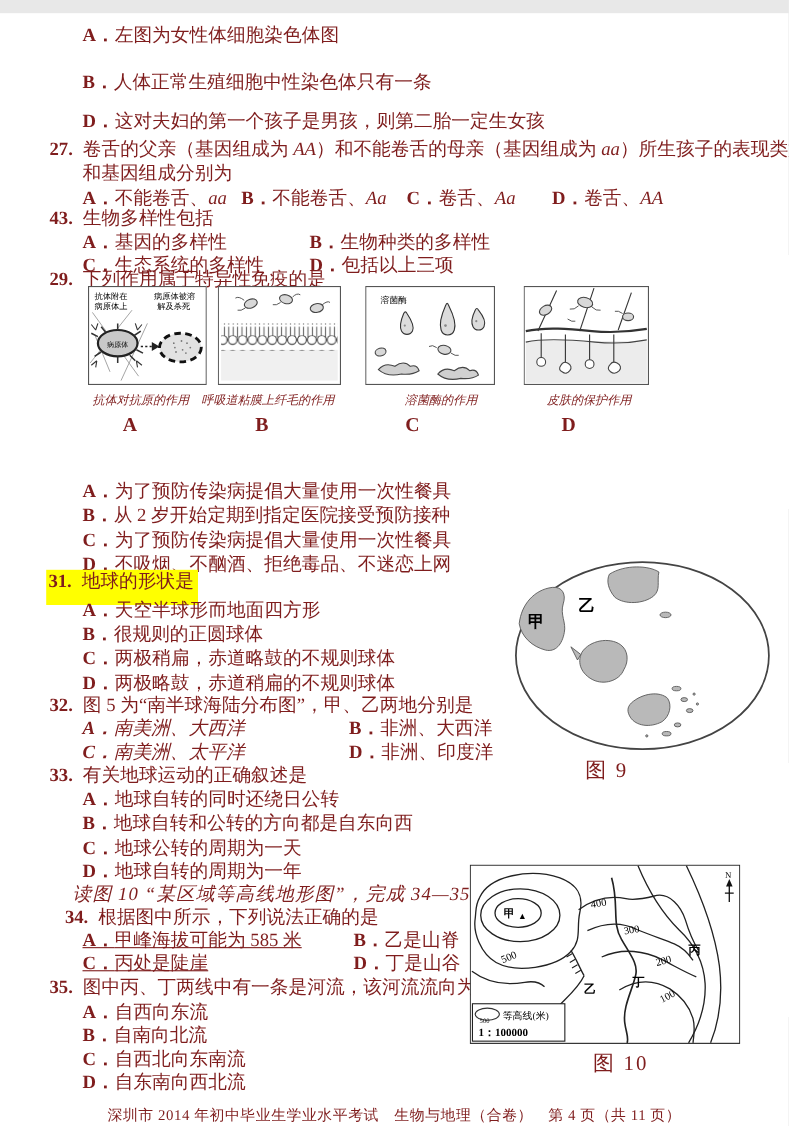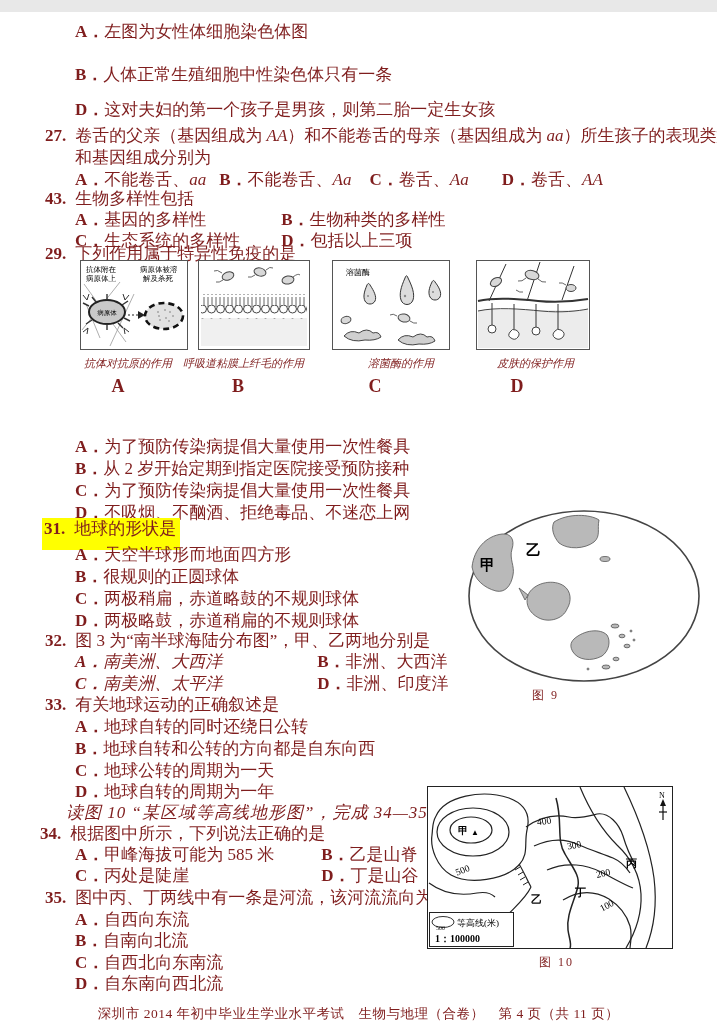--- a/index.html
+++ b/index.html
@@ -7,28 +7,28 @@
     position:relative;width:717px;height:1024px;background:#ffffff;
     font-family:"Liberation Serif","DejaVu Serif",serif;
     color:#7f1d1d;font-size:17px;overflow:hidden;margin:12px auto;
   }
   .line{position:absolute;white-space:nowrap;}
   .qn{font-weight:bold;margin-right:9px;}
   .ol{font-weight:bold;}
   .gi{font-style:italic;}
   .c202{display:inline-block;width:202px;}
   .c238{display:inline-block;width:238px;font-style:italic;}
-  .c242{display:inline-block;width:242px;}
+  .c242{display:inline-block;width:242px;text-decoration:underline;}
   .c140{display:inline-block;width:140px;}
   .c146{display:inline-block;width:146px;}
   .c128{display:inline-block;width:128px;}
   .hl{background:#ffff00;padding:1px 4px 12px 2px;}
   .bridge{font-style:italic;letter-spacing:1px;}
   .fig{position:absolute;}
-  .figcap{position:absolute;font-size:12px;letter-spacing:2px;}
+  .figcap{position:absolute;font-size:19px;letter-spacing:2px;}
   .strip{position:absolute;left:60px;top:248px;width:560px;height:148px;}
   .panel{position:absolute;top:0;padding-left:16px;}
   .pcap{position:absolute;top:96px;font-size:11px;font-style:italic;text-align:right;white-space:nowrap;}
   .plet{position:absolute;top:116px;font-size:18px;font-weight:bold;text-align:center;}
   .footer{position:absolute;left:0;top:993px;width:717px;text-align:center;font-size:13.5px;letter-spacing:0.5px;}
   svg text{font-family:"Liberation Serif","DejaVu Serif",serif;}
 </style>
 </head>
 <body>
 
@@ -204,39 +204,39 @@
         <circle cx="173" cy="122" r="1"></circle>
           <circle cx="176" cy="131" r="1"></circle>
           <circle cx="130" cy="160" r="1"></circle>
       </g>
       <text x="22" y="61" font-size="15" font-weight="bold">甲</text>
       <text x="68" y="46" font-size="15" font-weight="bold">乙</text>
     </svg>
     <span class="figcap" style="left:74px;top:178px">图 9</span>
   </div>
 
-  <div class="line" style="left:45px;top:617px"><span class="qn">32.</span><span>图 3 为“南半球海陆分布图”，甲、乙两地分别是</span></div>
+  <div class="line" style="left:45px;top:617px"><span class="qn">32.</span><span>图 5 为“南半球海陆分布图”，甲、乙两地分别是</span></div>
   <div class="line" style="left:75px;top:638px">
     <span class="c238"><span class="ol">A．</span><span>南美洲、大西洋</span></span>
     <span><span class="ol">B．</span><span>非洲、大西洋</span></span>
   </div>
   <div class="line" style="left:75px;top:660px">
     <span class="c238"><span class="ol">C．</span><span>南美洲、太平洋</span></span>
     <span><span class="ol">D．</span><span>非洲、印度洋</span></span>
   </div>
 
   <div class="line" style="left:45px;top:681px"><span class="qn">33.</span><span>有关地球运动的正确叙述是</span></div>
   <div class="line" style="left:75px;top:703px"><span class="ol">A．</span><span>地球自转的同时还绕日公转</span></div>
   <div class="line" style="left:75px;top:725px"><span class="ol">B．</span><span>地球自转和公转的方向都是自东向西</span></div>
   <div class="line" style="left:75px;top:747px"><span class="ol">C．</span><span>地球公转的周期为一天</span></div>
   <div class="line" style="left:75px;top:768px"><span class="ol">D．</span><span>地球自转的周期为一年</span></div>
 
   <div class="line bridge" style="left:66px;top:789px"><span>读图 10 “某区域等高线地形图”，完成 34—35 题。</span></div>
 
-  <div class="line" style="left:40px;top:810px"><span class="qn">34.</span><span>根据图中所示，下列说法正确的是</span></div>
+  <div class="line" style="left:59px;top:810px"><span class="qn">34.</span><span>根据图中所示，下列说法正确的是</span></div>
   <div class="line" style="left:75px;top:831px">
     <span class="c242"><span class="ol">A．</span><span>甲峰海拔可能为 585 米</span></span>
     <span><span class="ol">B．</span><span>乙是山脊</span></span>
   </div>
   <div class="line" style="left:75px;top:852px">
     <span class="c242"><span class="ol">C．</span><span>丙处是陡崖</span></span>
     <span><span class="ol">D．</span><span>丁是山谷</span></span>
   </div>
 
   <div class="line" style="left:45px;top:874px"><span class="qn">35.</span><span>图中丙、丁两线中有一条是河流，该河流流向为</span></div>

